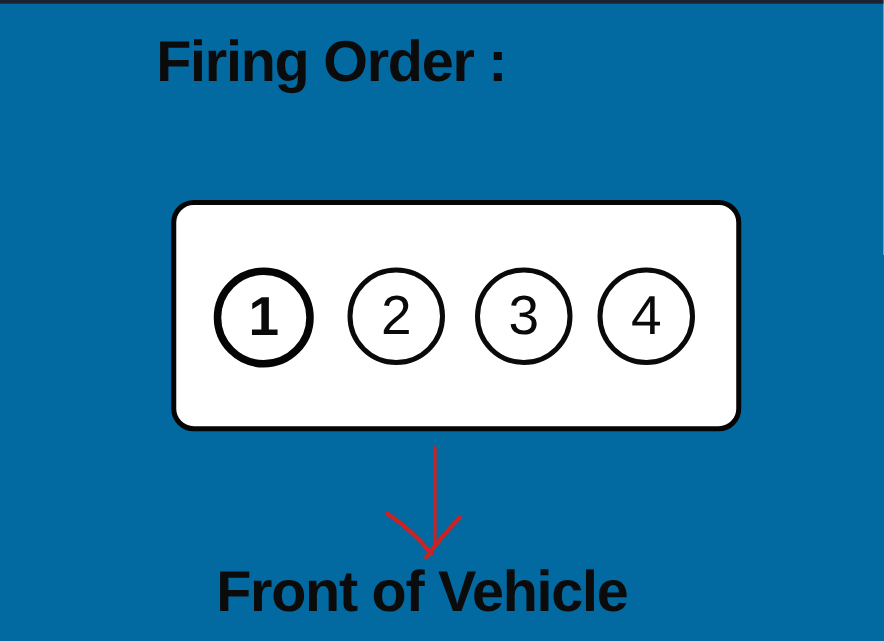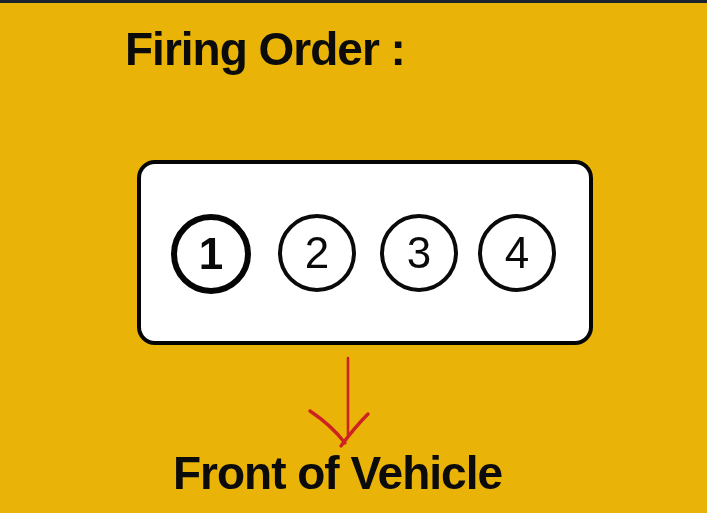--- a/index.html
+++ b/index.html
@@ -5,21 +5,21 @@
   html, body {
     margin: 0;
     padding: 0;
     background: #ffffff;
     font-family: "Liberation Sans", "DejaVu Sans", sans-serif;
   }
   .stage {
     position: relative;
     width: 707px;
     height: 513px;
-    background: #eab308;
+    background: #0369a1;
     overflow: hidden;
   }
   .top-edge-line {
     position: absolute;
     left: 0; top: 0;
     width: 707px;
     height: 3px;
     background: #1b242e;
   }
   .title-row {

